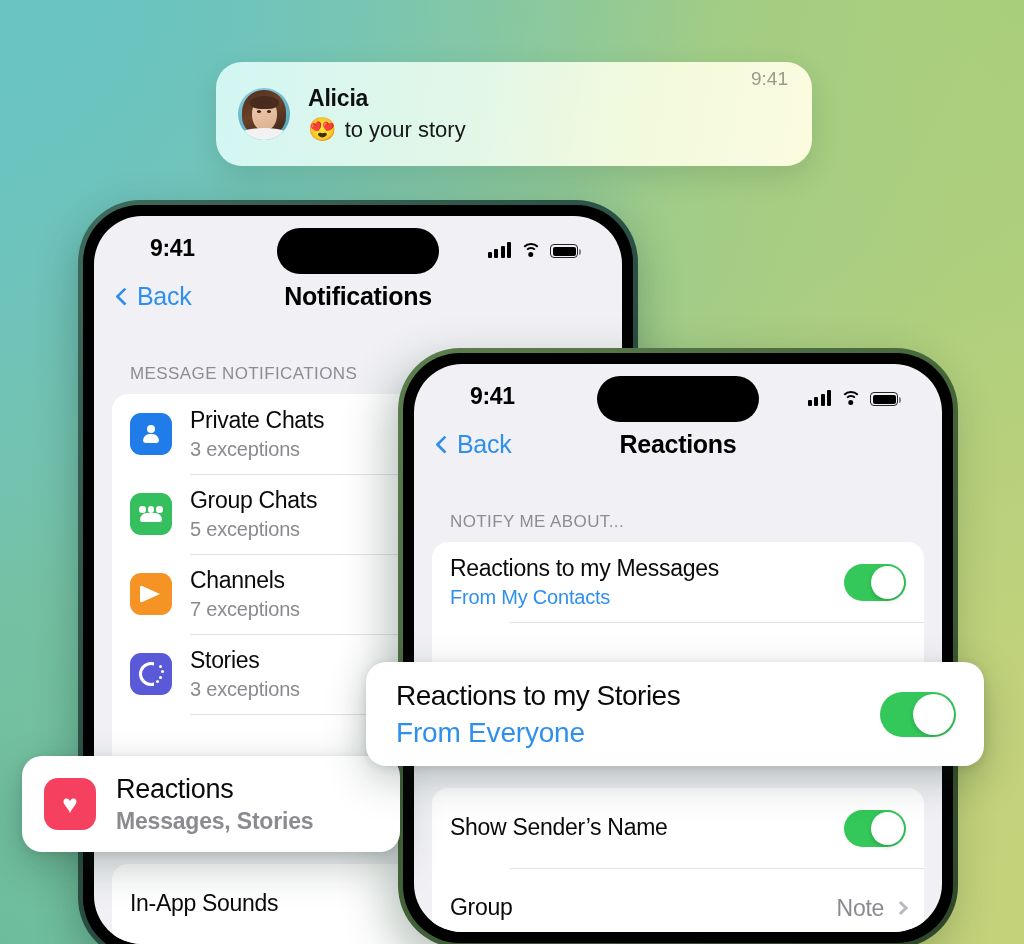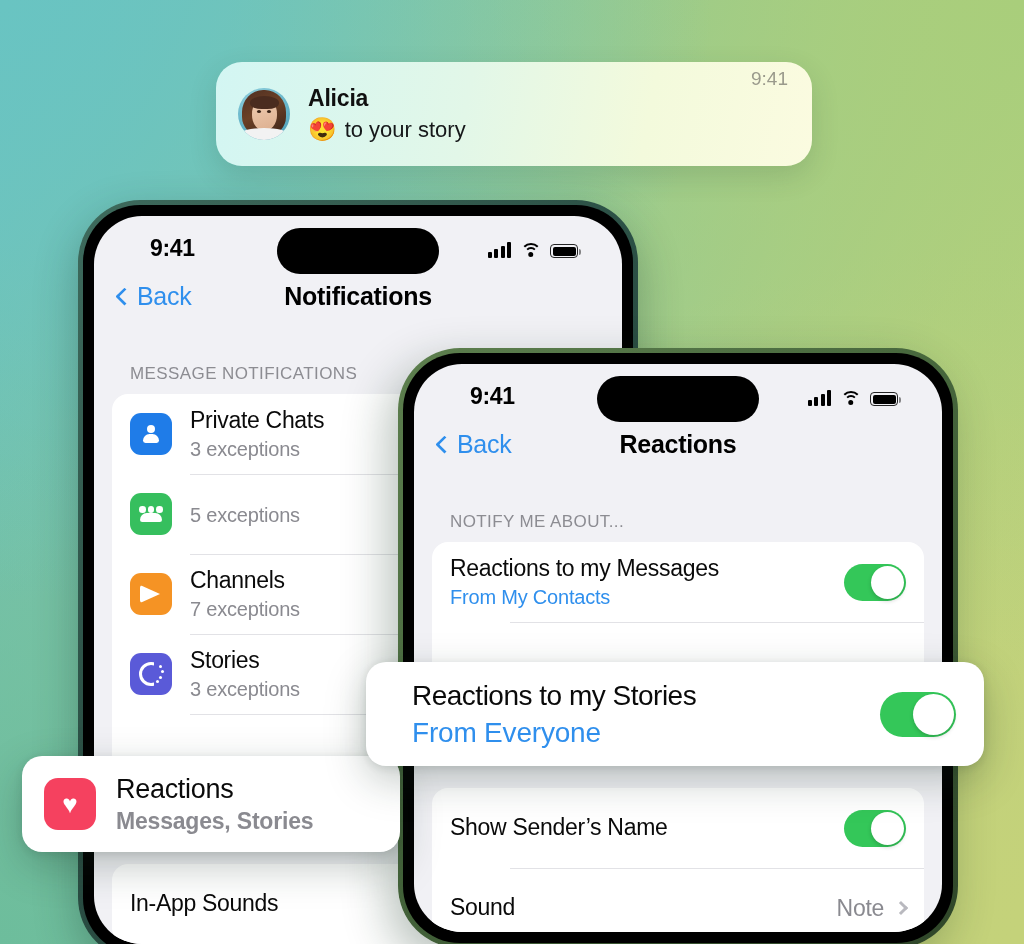--- a/index.html
+++ b/index.html
@@ -146,21 +146,21 @@
   
   .float{
     position:absolute;background:#fff;border-radius:20px;
     box-shadow:0 14px 40px rgba(25,45,35,.26), 0 2px 8px rgba(25,45,35,.12);
     display:flex;align-items:center;
   }
   #float-reactions{left:22px;top:756px;width:378px;height:96px;padding:0 22px;}
   #float-reactions .row-icon{width:52px;height:52px;flex:0 0 52px;border-radius:14px;margin-right:20px;}
   #float-reactions .row-title{font-size:27px;}
   #float-reactions .row-sub{font-size:23px;font-weight:bold;}
-  #float-stories{left:366px;top:662px;width:618px;height:104px;padding:0 28px 0 46px;}
+  #float-stories{left:366px;top:662px;width:618px;height:104px;padding:0 28px 0 30px;}
   #float-stories .row-title{font-size:28px;letter-spacing:-.5px;}
   #float-stories .row-sub{font-size:28px;margin-top:4px;}
   #float-stories .toggle{width:76px;height:45px;border-radius:23px;flex:0 0 76px;}
   #float-stories .toggle b{width:41px;height:41px;}
 </style>
 </head>
 <body>
 
 <div class="banner">
   <div class="banner-avatar">
@@ -235,20 +235,21 @@
       <div class="row">
         <div class="row-icon" style="background:#36bf5e">
           <span class="ic-group">
               <b></b>
               <b></b>
               <b></b>
               <i></i>
             </span>
         </div>
         <div class="row-texts">
+          <div class="row-title">Group Chats</div>
           <div class="row-sub">5 exceptions</div>
         </div>
       </div>
 
       <div class="row">
         <div class="row-icon" style="background:#f59324">
           <span class="ic-mega">
               <b></b>
             </span>
         </div>
@@ -345,21 +346,21 @@
       <div class="row">
         <div class="row-texts">
           <div class="row-title">Show Sender’s Name</div>
         </div>
         <div class="toggle">
             <b></b>
           </div>
       </div>
       <div class="row">
         <div class="row-texts">
-          <div class="row-title">Sound</div>
+          <div class="row-title">Group</div>
         </div>
         <div class="row-value">Note</div>
         <span class="chev-right"></span>
       </div>
     </div>
 
   </div>
 </div>
 
 <div class="float" id="float-reactions">

